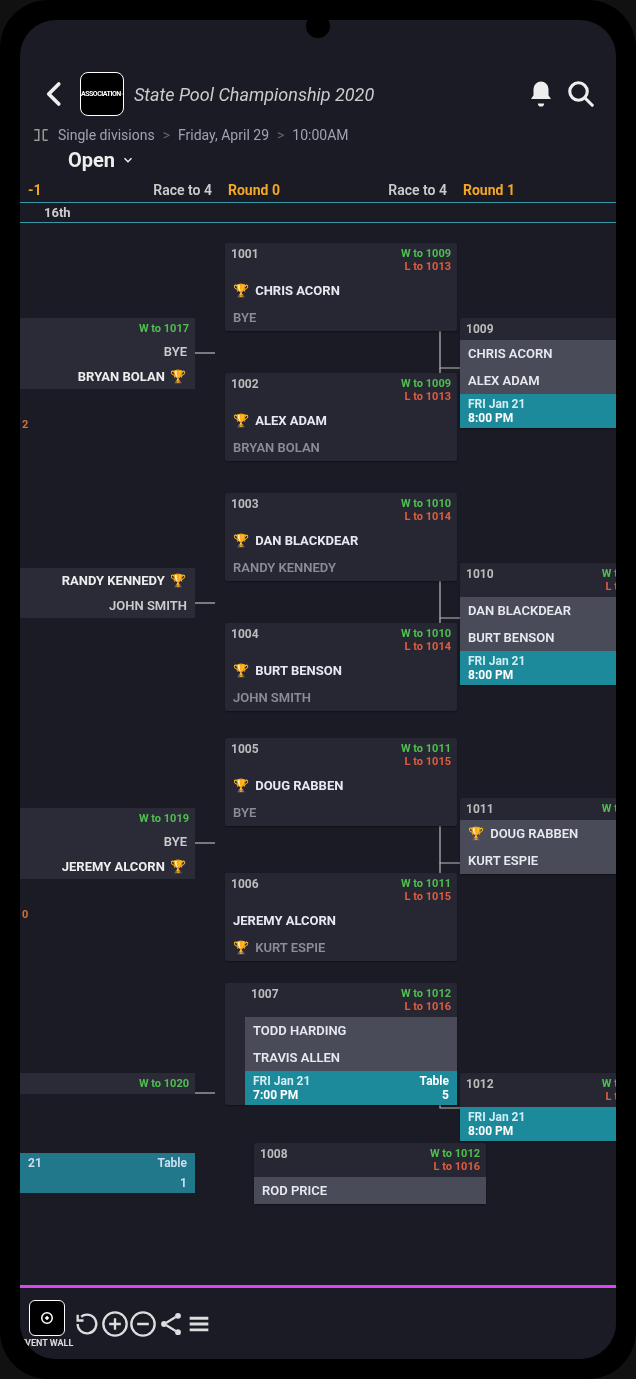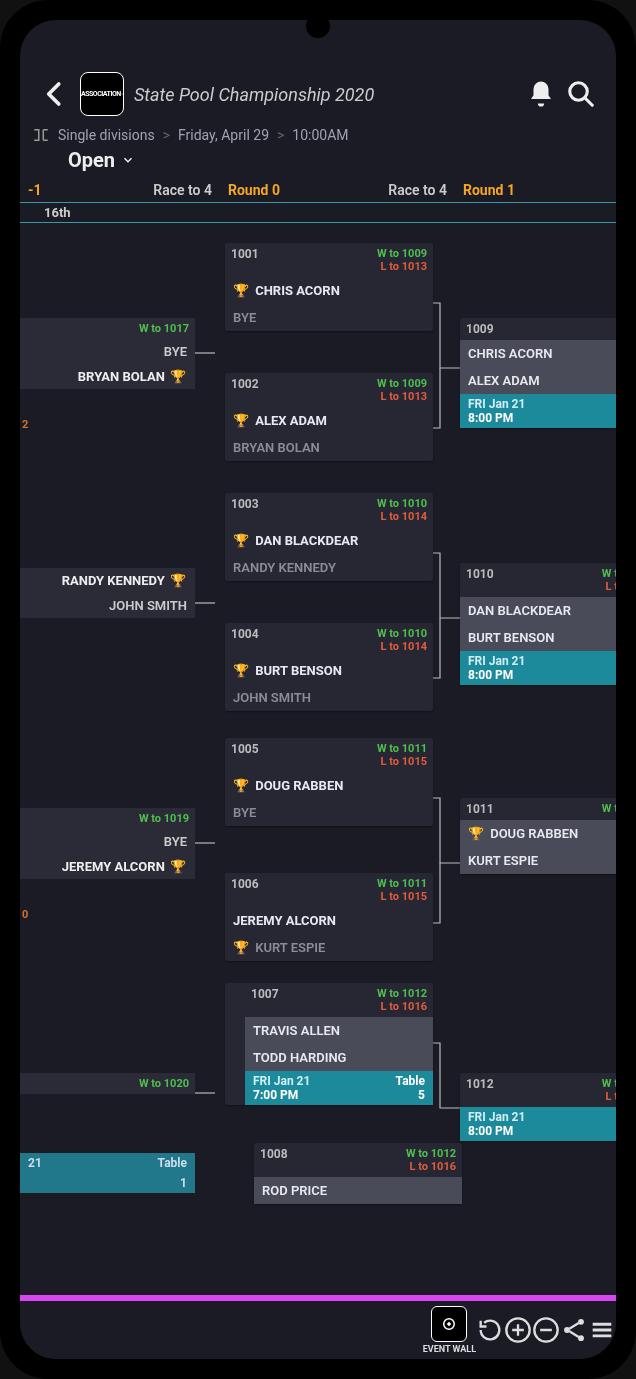--- a/index.html
+++ b/index.html
@@ -23,21 +23,21 @@
 
   .rounds-row { display: flex; align-items: center; border-bottom: 1px solid #3a99a6; font-size: 14px; color: #ccc; font-weight: 600; }
   .rounds-row .col { flex: 0 0 235px; display: flex; justify-content: space-between; padding: 4px 8px; }
   .rounds-row .col.first { flex: 0 0 200px; }
   .rounds-row .rnd { color: #f5a623; font-weight: 700; }
   .subheader { color: #ccc; font-size: 13px; font-weight: 700; padding: 2px 24px; border-bottom: 1px solid #3a99a6; }
 
   .bracket { position: relative; height: 1050px; overflow: hidden; }
   .bracket-svg { position: absolute; inset: 0; width: 100%; height: 100%; }
 
-  .match { position: absolute; width: 208px; background: #262733; border-radius: 2px; box-shadow: 0 1px 2px rgba(0,0,0,.4); font-size: 13px; }
+  .match { position: absolute; width: 232px; background: #262733; border-radius: 2px; box-shadow: 0 1px 2px rgba(0,0,0,.4); font-size: 13px; }
   .match-head { display: flex; justify-content: space-between; align-items: flex-start; padding: 4px 6px; }
   .match-num { color: #bbb; font-weight: 700; font-size: 12px; }
   .wl { text-align: right; font-weight: 700; font-size: 11px; line-height: 1.2; }
   .wl .w { color: #4fbf4f; }
   .wl .l { color: #e05c3c; }
   .pline { padding: 6px 8px; color: #e8e9f0; font-weight: 700; display: flex; align-items: center; gap: 6px; }
   .pline.dim { color: #8a8c98; font-weight: 600; }
   .pline.slot { background: #4a4b58; font-weight: 600; }
   .trophy { color: #f5a623; }
   .sched { background: #1d8a9b; color: #fff; display: flex; justify-content: space-between; padding: 3px 8px; font-size: 12px; font-weight: 700; }
@@ -45,21 +45,21 @@
 
   
   .prev { position: absolute; width: 175px; left: 0; background: #2a2b37; font-size: 13px; }
   .prev .hd { display: flex; justify-content: flex-end; padding: 4px 6px; }
   .prev .hd .w { color: #4fbf4f; font-weight: 700; font-size: 11px; }
   .prev .ln { padding: 5px 8px; text-align: right; color: #ccc; font-weight: 600; display: flex; justify-content: flex-end; align-items: center; gap: 6px; }
   .prev .winner { color: #eee; font-weight: 700; }
   .prev .table { background: #238; display: flex; justify-content: space-between; padding: 3px 8px; font-size: 12px; color: #cde; font-weight: 700; }
   .vslice { position: absolute; left:0; width:6px; background:#1b8593; }
 
-  .tabbar { position: absolute; bottom: 0; left: 0; right: 0; height: 64px; background: #1a1b24; border-top: 6px solid #d946ef; display: flex; align-items: center; justify-content: flex-end; }
+  .tabbar { position: absolute; bottom: 0; left: 0; right: 0; height: 74px; background: #1a1b24; border-top: 3px solid #d946ef; display: flex; align-items: center; justify-content: flex-start; }
   .tabbar .bt { display: flex; flex-direction: column; align-items: center; gap: 2px; color: #ddd; font-size: 9px; font-weight: 700; }
   .tabbar svg { width: 28px; height: 28px; fill: none; stroke: #ddd; stroke-width: 2; }
   .tabbar .ew-icon { width: 36px; height: 36px; background: #000; border: 1px solid #fff; border-radius: 6px; display: flex; align-items: center; justify-content: center; }
   .tabbar .ew-icon svg { width: 18px; height: 18px; stroke: #fff; }
 
 </style>
 </head>
 <body>
 
 <div class="phone-frame">
@@ -267,22 +267,22 @@
             <div class="pline dim">
               <span class="trophy">🏆</span>
               <span>KURT ESPIE</span>
             </div>
           </div>
           <div class="match" style="left: 205px; top: 760px; padding-left: 20px;">
             <div class="match-head">
               <span class="match-num">1007</span>
               <span class="wl"><span class="w">W to 1012</span><br><span class="l">L to 1016</span></span>
             </div>
+            <div class="pline slot">TODD HARDING</div>
             <div class="pline slot">TRAVIS ALLEN</div>
-            <div class="pline slot">TODD HARDING</div>
             <div class="sched">
               <span><span class="date">FRI Jan 21</span><br>7:00 PM</span>
               <span style="text-align:right">Table<br>5</span>
             </div>
           </div>
           <div class="match" style="left: 205px; top: 920px; margin-left: 29px;">
             <div class="match-head">
               <span class="match-num">1008</span>
               <span class="wl"><span class="w">W to 1012</span><br><span class="l">L to 1016</span></span>
             </div>

